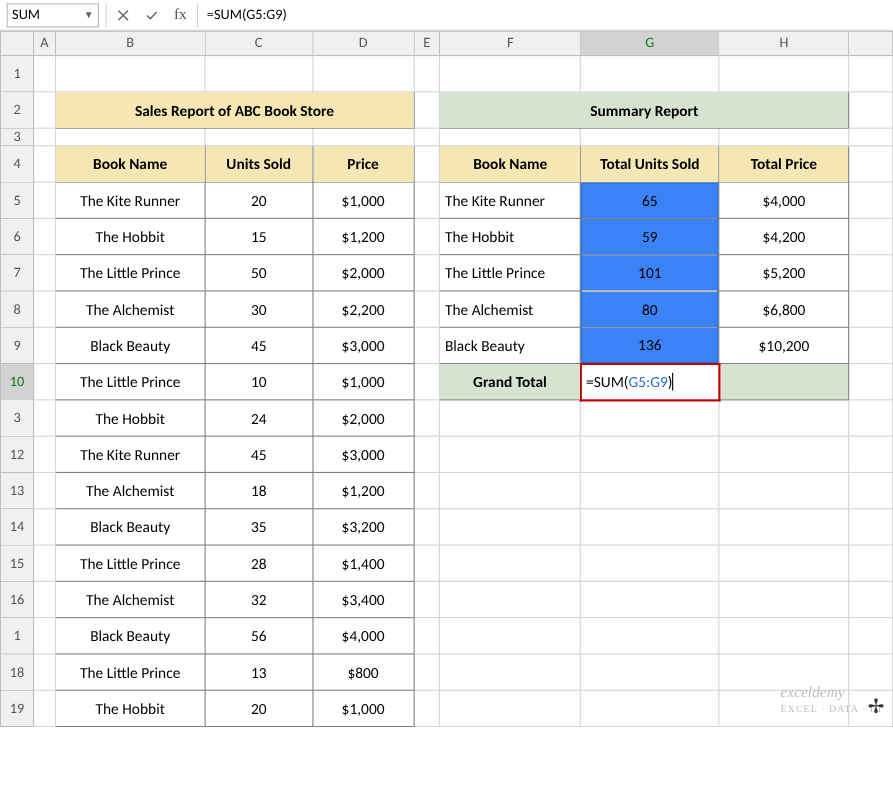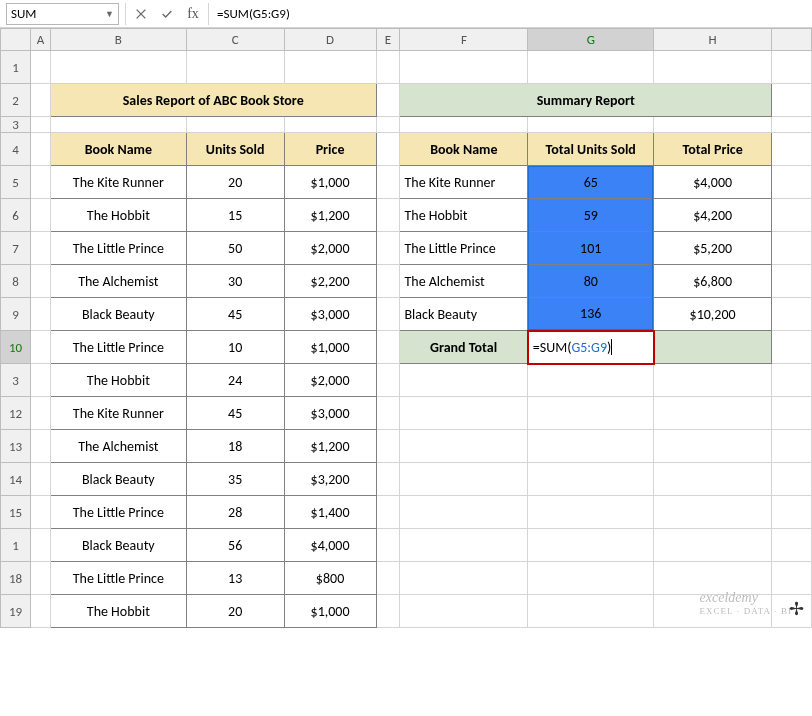--- a/index.html
+++ b/index.html
@@ -1,20 +1,20 @@
 <!DOCTYPE html>
 <html><head>
 <meta charset="utf-8">
 <style>
 * { box-sizing: border-box; margin: 0; padding: 0; }
 body { font-family: Calibri, Arial, sans-serif; font-size: 14px; background: #fff; color: #000; user-select: none; }
 
 
 .formula-bar { display: flex; align-items: center; height: 28px; border-bottom: 1px solid #d4d4d4; background: #fff; }
-.name-box { width: 113px; height: 22px; border: 1px solid #b7b7b7; margin: 0 4px 0 6px; display: flex; align-items: center; padding: 0 4px; font-size: 13px; background: #fff; }
+.name-box { width: 84px; height: 22px; border: 1px solid #b7b7b7; margin: 0 4px 0 6px; display: flex; align-items: center; padding: 0 4px; font-size: 13px; background: #fff; }
 .name-box .dd { margin-left: auto; font-size: 9px; color: #666; }
 .fb-sep { width: 1px; height: 22px; background: #d4d4d4; margin: 0 2px; }
 .fb-btn { width: 26px; height: 22px; display: flex; align-items: center; justify-content: center; color: #555; cursor: pointer; }
 .fb-btn svg { width: 14px; height: 14px; }
 .fx { font-family: 'Times New Roman', serif; font-size: 14px; color: #555; }
 .formula-input { flex: 1; padding: 0 6px; font-size: 13px; }
 
 
 .grid-wrap { position: relative; overflow: hidden; }
 .sheet { border-collapse: collapse; table-layout: fixed; }
@@ -56,21 +56,21 @@
 
 
 .edit-cell { background: #fff; border: 2px solid #c00000 !important; position: relative; }
 .edit-cell .cell { justify-content: flex-start; font-size: 14px; }
 .cursor-blink { border-right: 1px solid #000; animation: blink 1s step-end infinite; display: inline-block; height: 16px; vertical-align: middle; }
 @keyframes blink { 50% { border-color: transparent; } }
 
 
 .range-box { position: absolute; border: 1px solid #1f6fd0; pointer-events: none; }
 
-.watermark { position: absolute; right: 20px; bottom: 12px; font-size: 14px; color: #bdbdbd; font-style: italic; font-family: Georgia, serif; }
+.watermark { position: absolute; right: 10px; bottom: 12px; font-size: 14px; color: #bdbdbd; font-style: italic; font-family: Georgia, serif; }
 .watermark .sub { font-size: 9px; letter-spacing: 1px; font-style: normal; display: block; text-align: right; }
 
 .row3 td, .row3 th { height: 16px !important; }
 
 .fill-handle { position: absolute; right: 8px; bottom: 8px; font-size: 18px; color: #333; }
 </style>
 </head>
 <body>
 
 <div class="formula-bar">
@@ -411,20 +411,38 @@
           <td class="data-cell">
             <div class="cell">$1,400</div>
           </td>
           <td></td>
           <td></td>
           <td></td>
           <td></td>
           <td></td>
         </tr>
         <tr>
+          <th class="row-hdr">16</th>
+          <td></td>
+          <td class="data-cell">
+            <div class="cell">The Alchemist</div>
+          </td>
+          <td class="data-cell">
+            <div class="cell">32</div>
+          </td>
+          <td class="data-cell">
+            <div class="cell">$3,400</div>
+          </td>
+          <td></td>
+          <td></td>
+          <td></td>
+          <td></td>
+          <td></td>
+        </tr>
+        <tr>
           <th class="row-hdr">1</th>
           <td></td>
           <td class="data-cell">
             <div class="cell">Black Beauty</div>
           </td>
           <td class="data-cell">
             <div class="cell">56</div>
           </td>
           <td class="data-cell">
             <div class="cell">$4,000</div>

